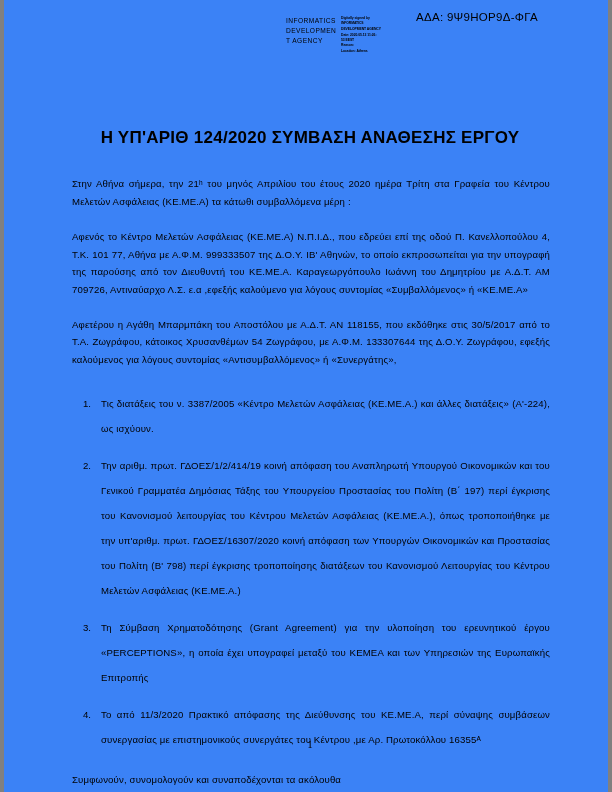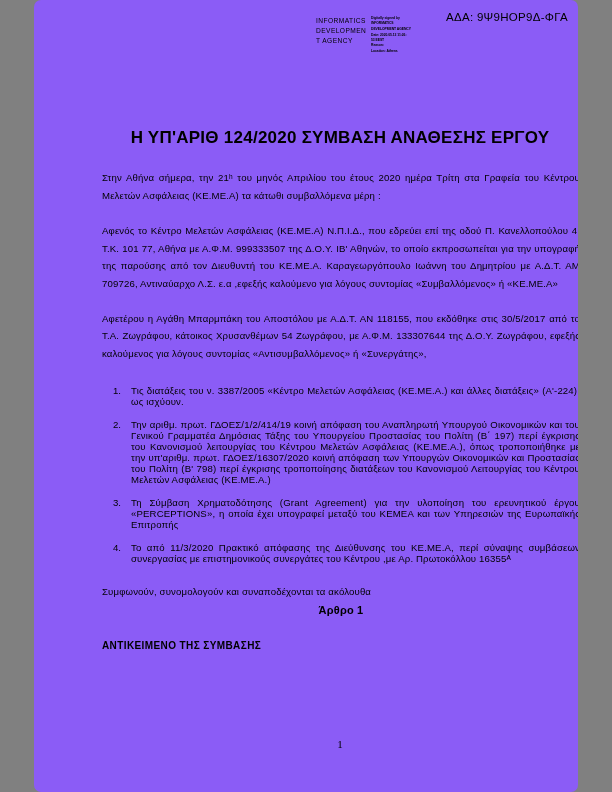--- a/index.html
+++ b/index.html
@@ -2,28 +2,27 @@
 <html><head>
 <meta charset="utf-8">
 <style>
   html, body {
     margin: 0;
     padding: 0;
     background: #808080;
   }
   .page {
     position: relative;
-    width: 544px;
+    width: 604px;
     height: 792px;
-    background: #8b5cf6;
+    background: #3b82f6;
     margin: 0 auto;
     overflow: hidden;
     font-family: "Liberation Sans", sans-serif;
     color: #000000;
-    border-radius: 7px;
   }
 
   
   .stamp {
     position: absolute;
     left: 282px;
     top: 16px;
     width: 116px;
     height: 42px;
     display: flex;
@@ -92,37 +91,37 @@
     position: absolute;
     left: 68px;
     top: 168px;
     width: 478px;
     font-size: 9.6px;
     line-height: 17.6px;
     text-align: justify;
     letter-spacing: 0.15px;
   }
   .body p {
-    margin: 1px 0 17px 0;
+    margin: 7px 0 17px 0;
   }
   .p-intro { margin-bottom: 18px !important; }
   .p-afenos { margin-bottom: 17px !important; }
   .p-afeterou { margin-bottom: 23px !important; }
   .p-exontas { margin-bottom: 9px !important; }
 
   ol.clauses {
     margin: 0 0 19px 0;
     padding-left: 22px;
     list-style-type: decimal;
   }
   ol.clauses li {
     margin: 12px 0 1px 0;
     padding-left: 7px;
     text-align: justify;
-    line-height: 11px;
+    line-height: 25px;
   }
   ol.clauses li::marker { font-size: 9.6px; }
 
   .p-symfonoun { margin-bottom: 0 !important; }
 
   .article-head {
     text-align: center;
     font-weight: 700;
     font-size: 11px;
     margin: 27px 0 0 0;

